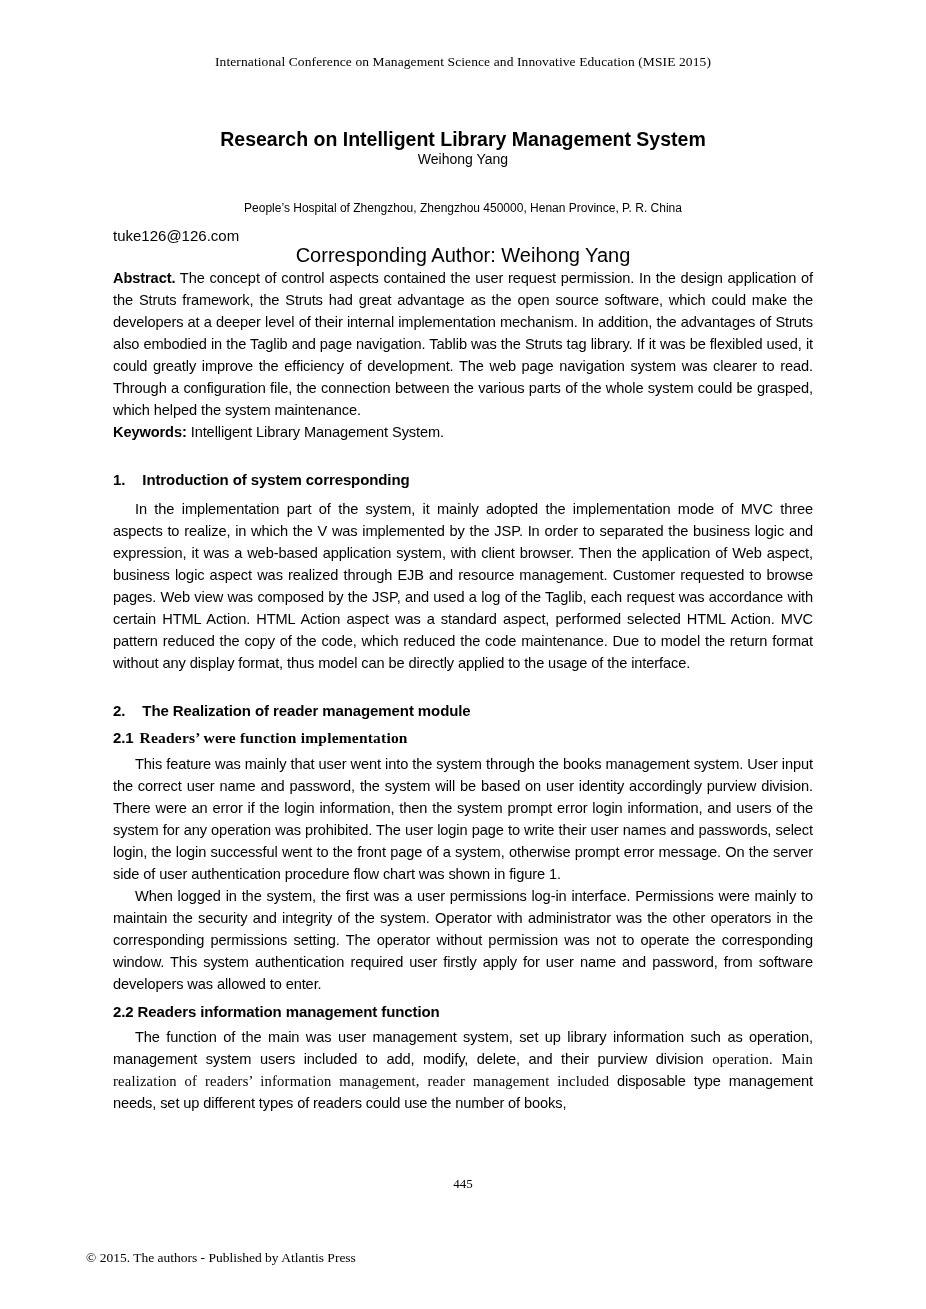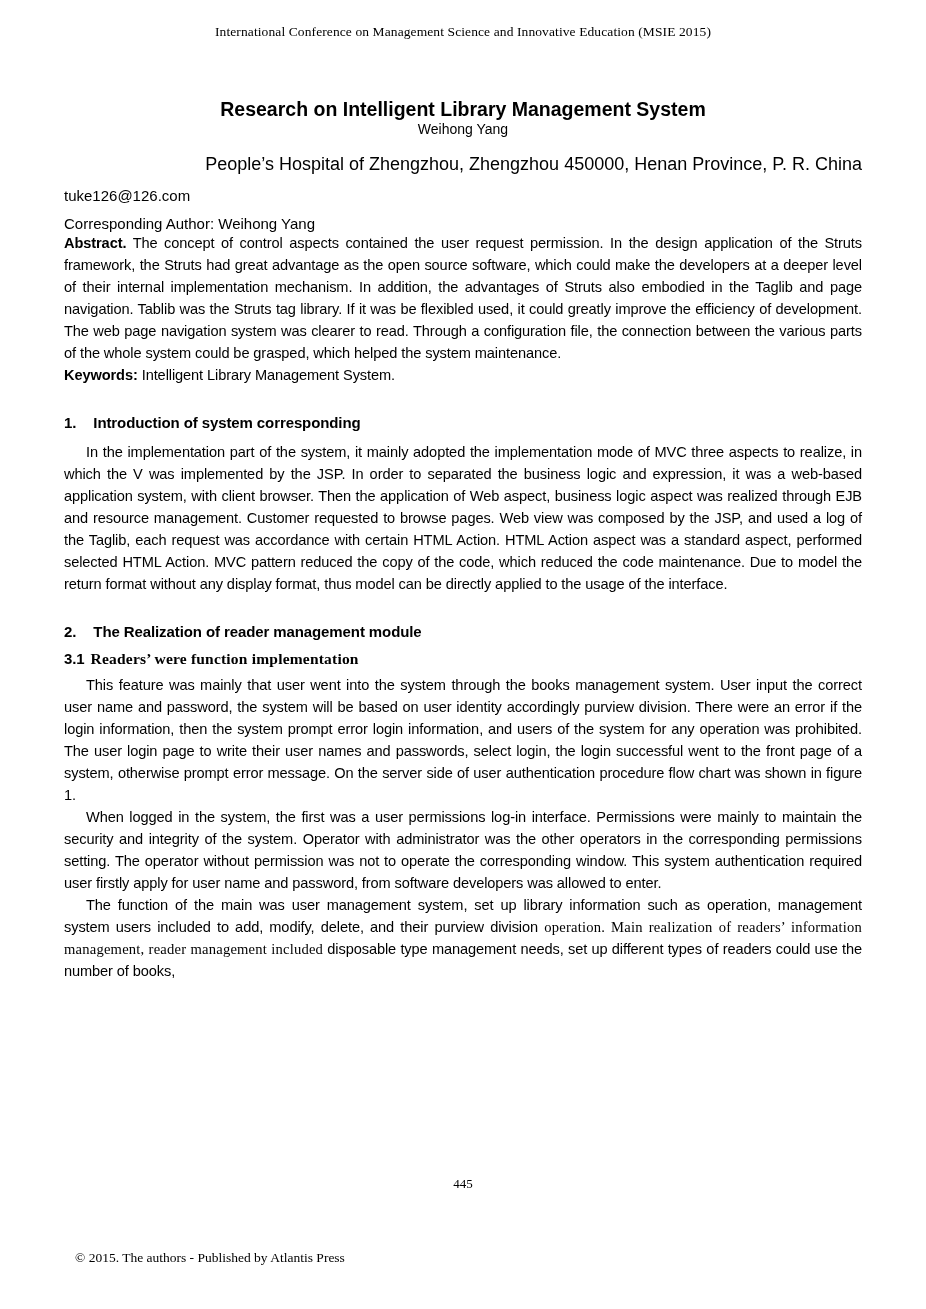--- a/index.html
+++ b/index.html
@@ -5,53 +5,53 @@
   html,body { margin:0; padding:0; background:#e8e8e8; }
   .page {
     position:relative;
     width:926px; height:1309px;
     margin:0 auto;
     background:#ffffff;
     color:#000000;
     font-family:"Liberation Sans", sans-serif;
     overflow:hidden;
   }
-  .content { padding:0 64px; }
+  .content { padding:0 113px; }
 
   .conf-header {
-    padding-top:24px;
+    padding-top:54px;
     text-align:center;
     font-family:"Liberation Serif", serif;
     font-size:13.5px;
     letter-spacing:0.1px;
   }
 
   .title {
     margin-top:58px;
     text-align:center;
     font-size:19.5px;
     font-weight:bold;
   }
   .author {
     text-align:center;
     font-size:14px;
   }
   .affiliation {
-    margin-top:17px;
-    text-align:right;
-    font-size:18px;
+    margin-top:34px;
+    text-align:center;
+    font-size:12px;
   }
   .email {
     margin-top:12px;
     text-align:left;
     font-size:15px;
   }
   .corresponding {
-    margin-top:11px;
-    font-size:15px;
+    text-align:center;
+    font-size:20px;
   }
 
   p.para {
     margin:0;
     font-size:14.6px;
     line-height:22px;
     text-align:justify;
     letter-spacing:-0.1px;
   }
   .abstract { margin-top:14px; }
@@ -70,21 +70,21 @@
     font-size:15px;
     font-weight:bold;
     letter-spacing:-0.1px;
   }
   .sub-num { display:inline-block; margin-right:6px; font-family:"Liberation Sans", sans-serif; }
   .serif { font-family:"Liberation Serif", serif; letter-spacing:0.2px; }
   .sub-heading .serif { font-size:15.5px; }
 
   .footer-copyright {
     position:absolute;
-    left:75px; top:1250px;
+    left:86px; top:1250px;
     font-family:"Liberation Serif", serif;
     font-size:13.5px;
   }
   .footer-pagenum {
     position:absolute;
     left:0; top:1176px;
     width:100%;
     text-align:center;
     font-family:"Liberation Serif", serif;
     font-size:13px;
@@ -112,26 +112,27 @@
     <p class="para abstract"><b>Abstract.</b> <span>The concept of control aspects contained the user request permission. In the design application of the Struts framework, the Struts had great advantage as the open source software, which could make the developers at a deeper level of their internal implementation mechanism. In addition, the advantages of Struts also embodied in the Taglib and page navigation. Tablib was the Struts tag library. If it was be flexibled used, it could greatly improve the efficiency of development. The web page navigation system was clearer to read. Through a configuration file, the connection between the various parts of the whole system could be grasped, which helped the system maintenance.</span></p>
 
     <p class="para keywords"><b>Keywords:</b> <span>Intelligent Library Management System.</span></p>
 
     <div class="sec-heading"><span class="sec-num">1.</span><span>Introduction of system corresponding</span></div>
 
     <p class="para indent">In the implementation part of the system, it mainly adopted the implementation mode of MVC three aspects to realize, in which the V was implemented by the JSP. In order to separated the business logic and expression, it was a web-based application system, with client browser. Then the application of Web aspect, business logic aspect was realized through EJB and resource management. Customer requested to browse pages. Web view was composed by the JSP, and used a log of the Taglib, each request was accordance with certain HTML Action. HTML Action aspect was a standard aspect, performed selected HTML Action. MVC pattern reduced the copy of the code, which reduced the code maintenance. Due to model the return format without any display format, thus model can be directly applied to the usage of the interface.</p>
 
     <div class="sec-heading"><span class="sec-num">2.</span><span>The Realization of reader management module</span></div>
 
-    <div class="sub-heading"><span class="sub-num">3.1</span><span class="serif">Readers’ were function implementation</span></div>
+    <div class="sub-heading"><span class="sub-num">2.1</span><span class="serif">Readers’ were function implementation</span></div>
 
     <p class="para indent">This feature was mainly that user went into the system through the books management system. User input the correct user name and password, the system will be based on user identity accordingly purview division. There were an error if the login information, then the system prompt error login information, and users of the system for any operation was prohibited. The user login page to write their user names and passwords, select login, the login successful went to the front page of a system, otherwise prompt error message. On the server side of user authentication procedure flow chart was shown in figure 1.</p>
 
     <p class="para indent">When logged in the system, the first was a user permissions log-in interface. Permissions were mainly to maintain the security and integrity of the system. Operator with administrator was the other operators in the corresponding permissions setting. The operator without permission was not to operate the corresponding window. This system authentication required user firstly apply for user name and password, from software developers was allowed to enter.</p>
 
+    <div class="sub-heading">2.2 Readers information management function</div>
 
     <p class="para indent"><span>The function of the main was user management system, set up library information such as operation, management system users included to add, modify, delete, and their purview division </span><span class="serif">operation. Main realization of readers’ information management, reader management included </span><span>disposable type management needs, set up different types of readers could use the number of books,</span></p>
 
   </div>
 
   <div class="footer-copyright">© 2015. The authors - Published by Atlantis Press</div>
 
   <div class="footer-pagenum">445</div>
 
 </div>

